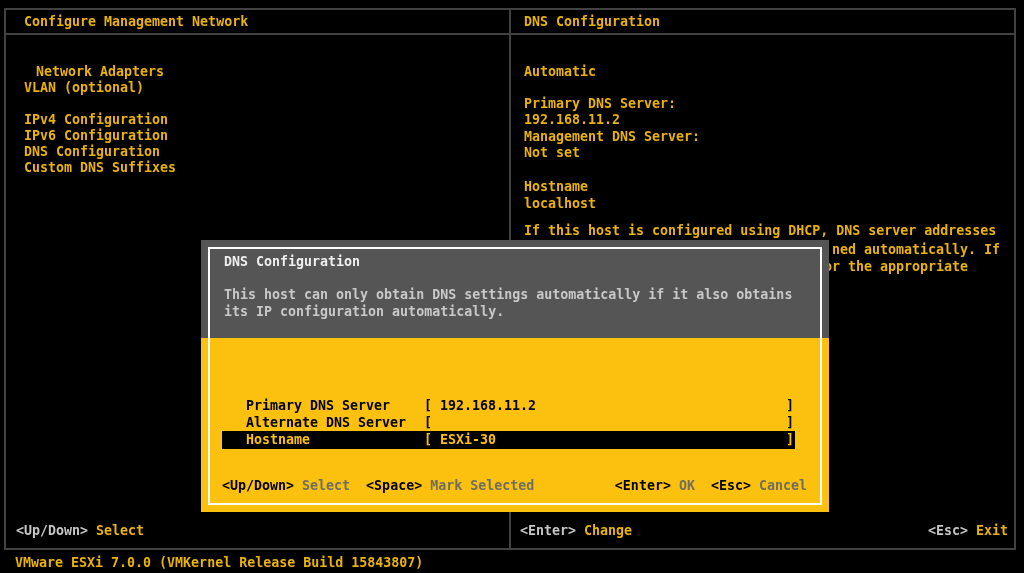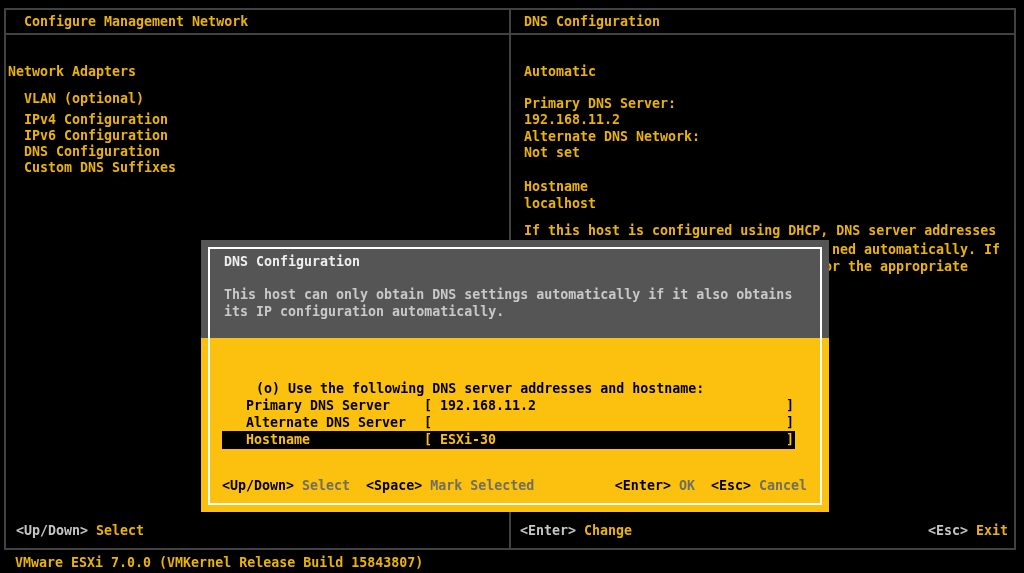--- a/index.html
+++ b/index.html
@@ -42,31 +42,31 @@
 </head>
 <body>
 
 <div class="outer-box"></div>
 <div class="title-sep"></div>
 <div class="v-divider"></div>
 
 <span class="abs gray" style="left:24px;top:15px">Configure Management Network</span>
 <span class="abs gray" style="left:524px;top:15px">DNS Configuration</span>
 
-<span class="abs gray" style="left:8px;top:65px">Network Adapters</span>
-<span class="abs gray" style="left:24px;top:92px">VLAN (optional)</span>
+<span class="abs gray" style="left:36px;top:65px">Network Adapters</span>
+<span class="abs gray" style="left:24px;top:81px">VLAN (optional)</span>
 <span class="abs gray" style="left:24px;top:113px">IPv4 Configuration</span>
 <span class="abs gray" style="left:24px;top:129px">IPv6 Configuration</span>
 <span class="abs gray" style="left:24px;top:145px">DNS Configuration</span>
 <span class="abs gray" style="left:24px;top:161px">Custom DNS Suffixes</span>
 
 <span class="abs gray" style="left:524px;top:65px">Automatic</span>
 <span class="abs gray" style="left:524px;top:97px">Primary DNS Server:</span>
 <span class="abs gray" style="left:524px;top:113px">192.168.11.2</span>
-<span class="abs gray" style="left:524px;top:130px">Alternate DNS Network:</span>
+<span class="abs gray" style="left:524px;top:130px">Management DNS Server:</span>
 <span class="abs gray" style="left:524px;top:146px">Not set</span>
 <span class="abs gray" style="left:524px;top:180px">Hostname</span>
 <span class="abs gray" style="left:524px;top:197px">localhost</span>
 <span class="abs gray" style="left:524px;top:224px">If this host is configured using DHCP, DNS server addresses</span>
 <span class="abs gray" style="left:832px;top:243px">ned automatically. If</span>
 <span class="abs gray" style="left:824px;top:260px">or the appropriate</span>
 
 <div class="abs hintrow" style="left:16px;top:524px">
   <span class="keytxt">&lt;Up/Down&gt;</span>
   <span class="kgap"></span>
@@ -87,23 +87,20 @@
 
 <div class="dialog">
   <div class="dlg-top"></div>
   <div class="dlg-bottom"></div>
   <div class="dlg-border"></div>
 
   <span class="abs white" style="left:23px;top:15px">DNS Configuration</span>
   <span class="abs ltgray" style="left:23px;top:65px">its IP configuration automatically.</span>
   <span class="abs ltgray" style="left:23px;top:48px">This host can only obtain DNS settings automatically if it also obtains</span>
 
-  <div class="abs dlg-black" style="left:23px;top:128px">
-    <span>(o)</span><span> </span><span>Use the following DNS server addresses and hostname:</span>
-  </div>
 
   <div class="field-row dlg-black" style="top:159px">
     <span class="lbl">Primary DNS Server</span>
     <span class="bro">[</span>
     <span class="val">192.168.11.2</span>
     <span class="brc">]</span>
   </div>
   <div class="field-row dlg-black" style="top:176px">
     <span class="lbl">Alternate DNS Server</span>
     <span class="bro">[</span>

